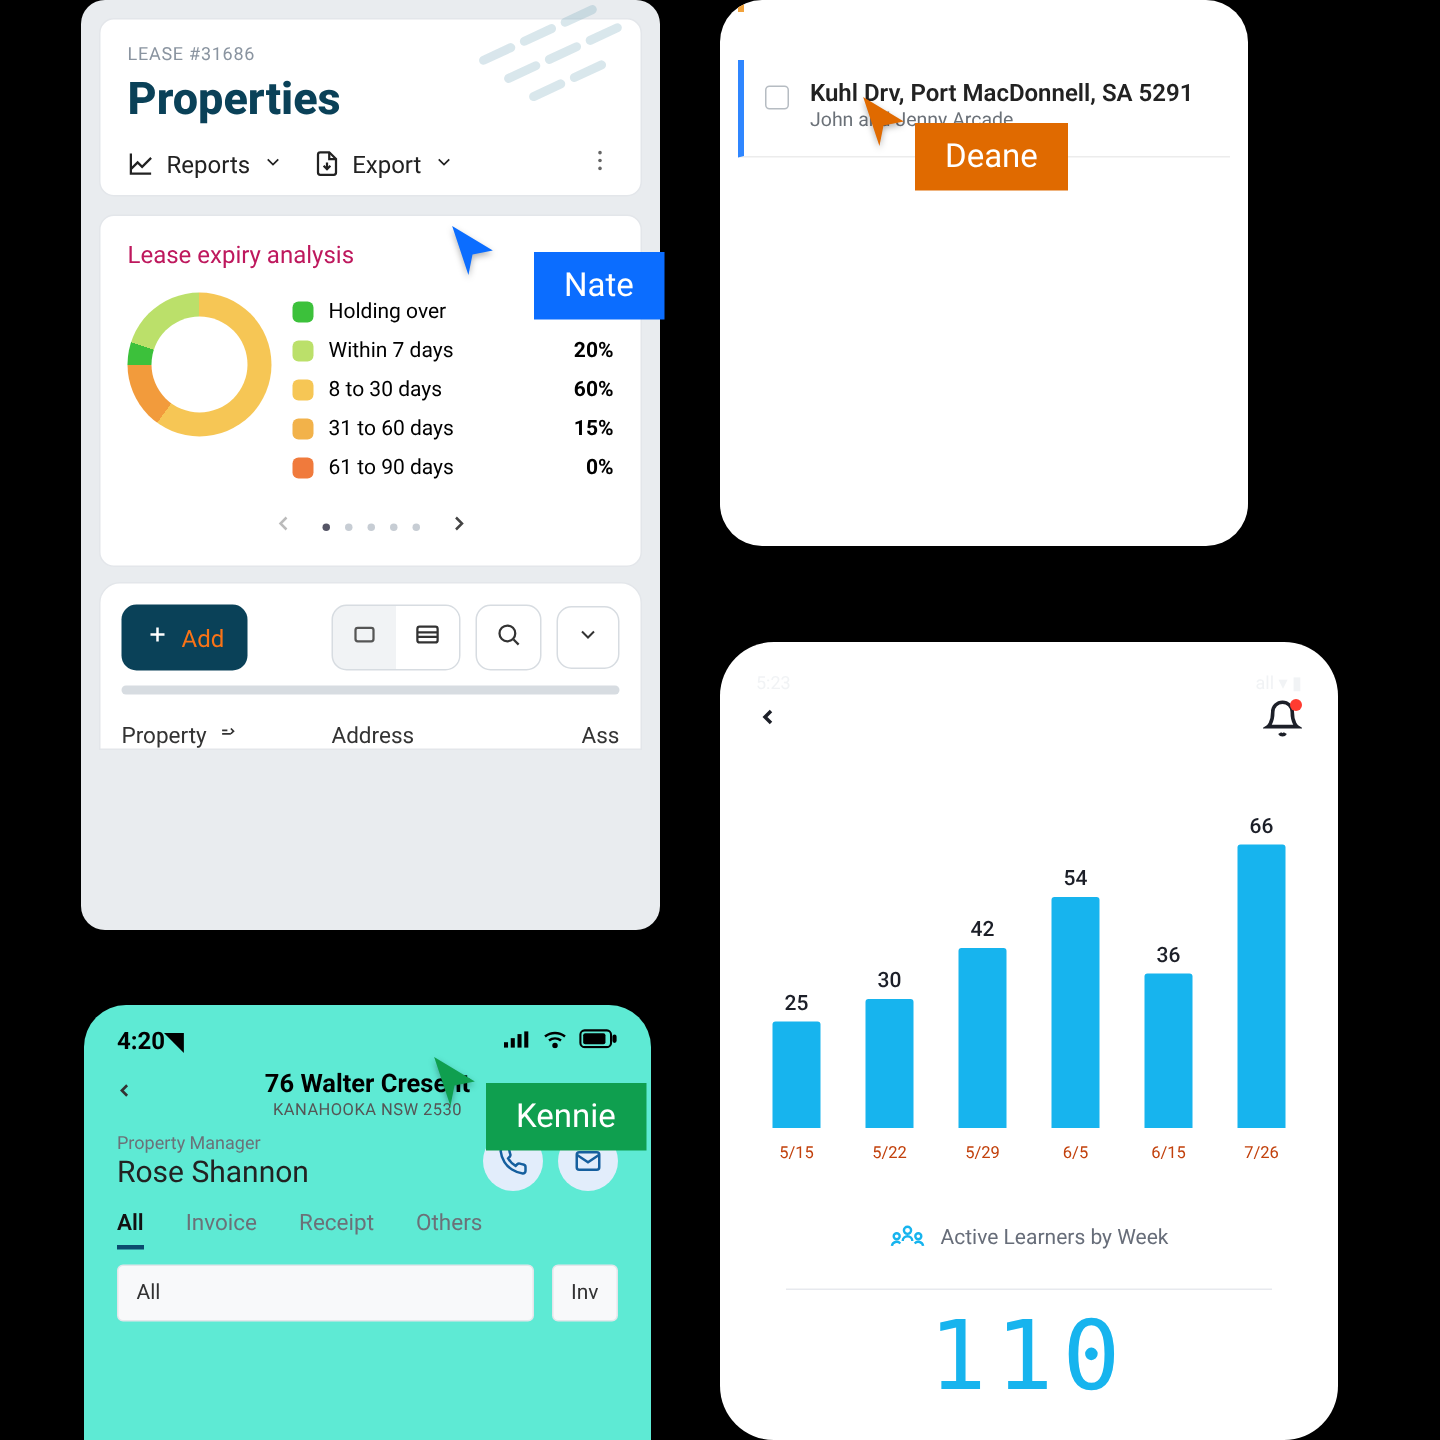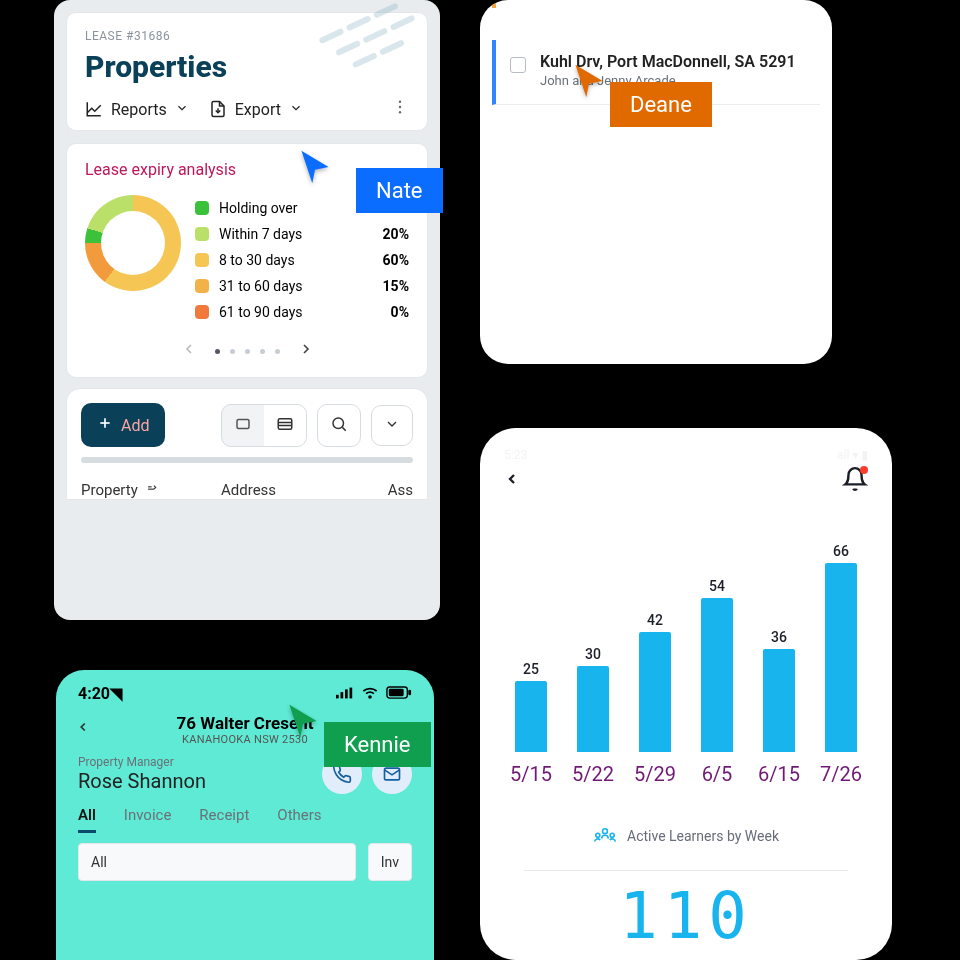--- a/index.html
+++ b/index.html
@@ -30,21 +30,21 @@
   .pager { display:flex; align-items:center; justify-content:center; gap:18px; margin-top:16px; color:#666; }
   .dots { display:flex; gap:10px; }
   .dots span { width:5px; height:5px; border-radius:50%; background:#c7cdd4; }
   .dots span.active { background:#556; }
 
   .summary-divider { display:flex; align-items:center; gap:12px; margin:12px 18px; color:#666; font-size:14px; }
   .summary-divider .line { flex:1; height:1px; background:#c7cdd4; }
 
   .cardA3 { background:#fff; margin:0 12px; border:1px solid #e3e6ea; border-top-left-radius:14px; border-top-right-radius:14px; padding:14px 14px 0 14px; }
   .a3row1 { display:flex; align-items:center; gap:10px; }
-  .add-btn { background:#0a4158; color:#fca5a5; display:flex; align-items:center; gap:8px; padding:12px 16px; border-radius:10px; font-size:16px; cursor:pointer; border:none; }
+  .add-btn { background:#0a4158; color:#f97316; display:flex; align-items:center; gap:8px; padding:12px 16px; border-radius:10px; font-size:16px; cursor:pointer; border:none; }
   .seg { display:flex; background:#f1f3f5; border:1px solid #d7dce1; border-radius:10px; overflow:hidden; margin-left:auto; }
   .seg button { border:none; background:transparent; padding:10px 12px; cursor:pointer; }
   .seg button.active { background:#fff; }
   .a3row1 .rbtn { border:1px solid #d7dce1; border-radius:10px; padding:10px 12px; background:#fff; cursor:pointer; }
   .tbl-head { display:flex; gap:10px; margin-top:18px; font-size:15px; color:#333; }
   .th { display:flex; align-items:center; gap:6px; }
   .th1 { width:130px; }
   .scroll-track { height:6px; background:#d7dce1; border-radius:4px; margin-top:10px; }
 
   
@@ -88,21 +88,21 @@
   .hdrD { display:flex; align-items:center; justify-content:space-between; margin-top:4px; }
   .hdrD .backD { font-size:26px;font-weight:700;color:#1c1f28;cursor:pointer; }
   .bell { position:relative; cursor:pointer; }
   .bell .dot { position:absolute; top:0; right:0; width:8px;height:8px;border-radius:50%;background:#ff3b30; }
   .titleD { text-align:center; font-size:22px; font-weight:400; color:#1c1f28; margin-top:2px; }
   .chart-wrap { height:230px; margin:26px 4px 0 4px; display:flex; align-items:flex-end; gap:16px; }
   .bar-col { flex:1; display:flex; flex-direction:column; align-items:center; }
   .bar-val { font-size:14px; color:#1c1f28; margin-bottom:4px; font-weight:500; }
   .bar { width:32px; background:#17b4ee; border-radius:2px 2px 0 0; }
   .xaxis { display:flex; gap:16px; margin:10px 4px 0 4px; }
-  .xaxis span { flex:1; text-align:center; font-size:20px; color:#701a75; }
+  .xaxis span { flex:1; text-align:center; font-size:11px; color:#c2410c; }
   .legendD { display:flex; align-items:center; justify-content:center; gap:10px; color:#676d79; font-size:14px; margin-top:40px; }
   .legendD svg { color:#17b4ee; }
   .hrD { margin:24px 20px 0 20px; height:1px; background:#e7e9ee; }
   .bignum { font-family:monospace; font-size:64px; color:#17b4ee; text-align:center; margin-top:8px; letter-spacing:6px; }
 </style>
 </head>
 <body>
 
 <div class="panelA">
   <div class="cardA1">

